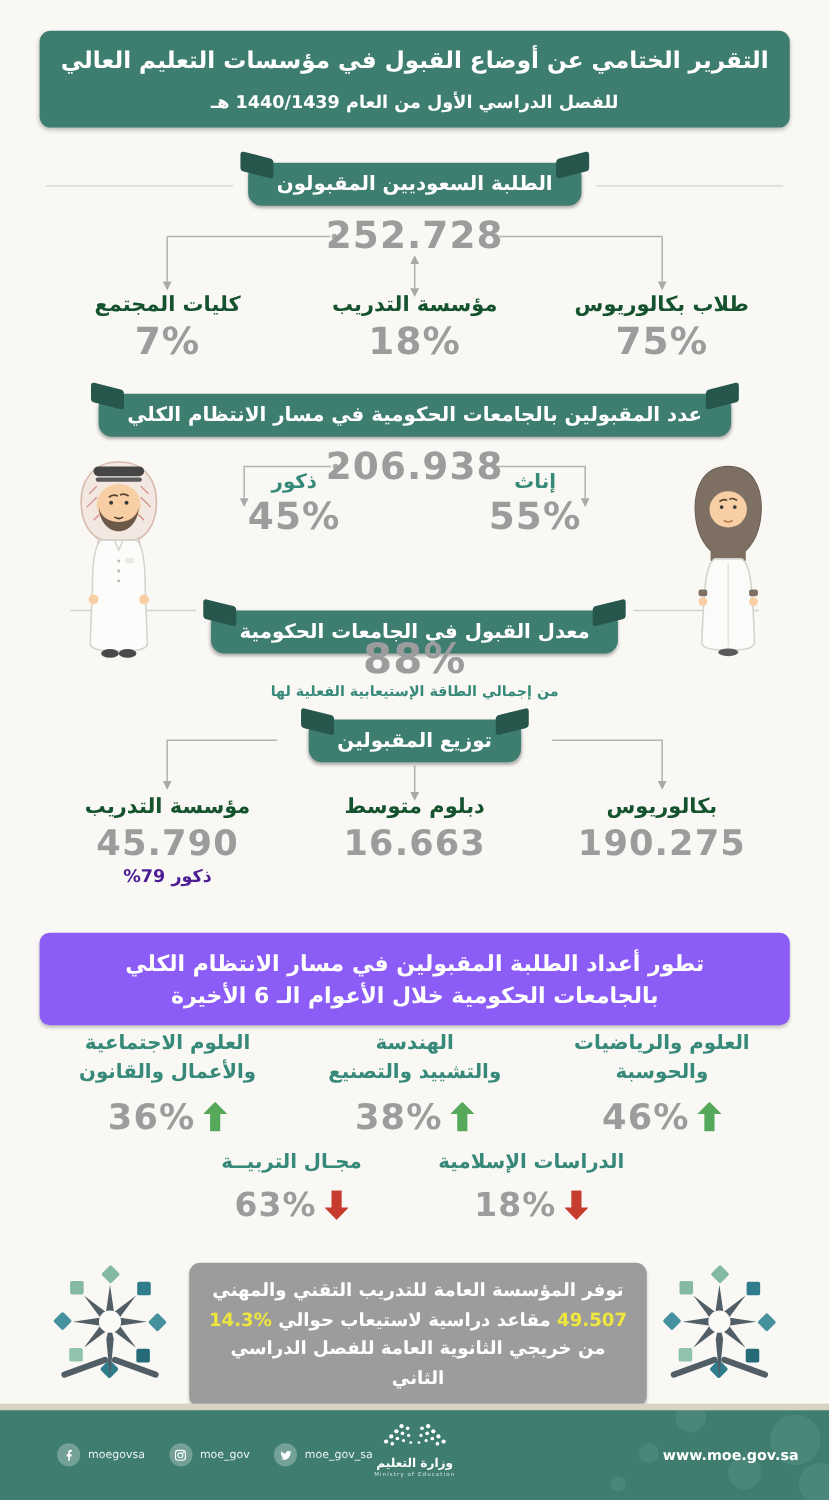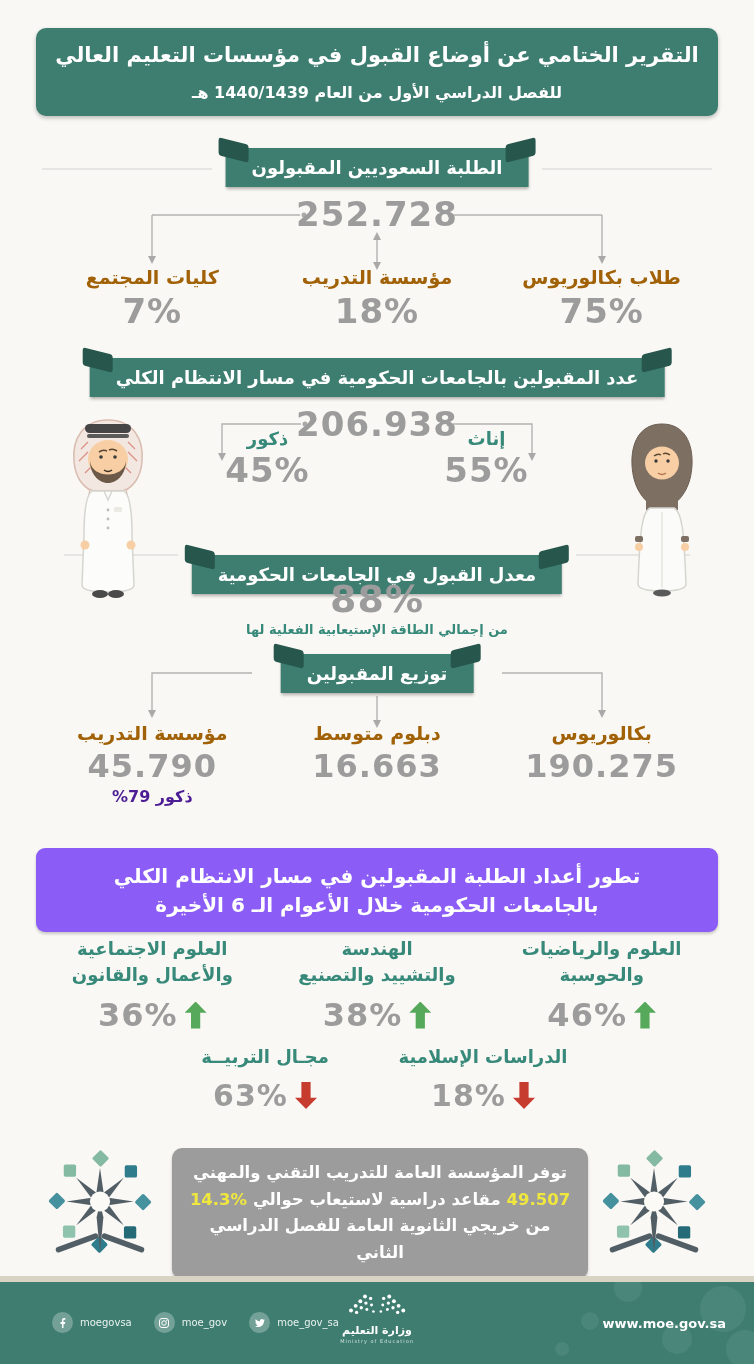--- a/index.html
+++ b/index.html
@@ -14,21 +14,21 @@
     background:#3e7e71;border-radius:10px;color:#fff;text-align:center;
     display:flex;flex-direction:column;justify-content:center;gap:16px;
     box-shadow:0 2px 4px rgba(0,0,0,.25);
   }
   .header .l1{font-size:21px;font-weight:bold;}
   .header .l2{font-size:16px;font-weight:bold;}
   
   .ribbon{
     position:absolute;left:50%;transform:translateX(-50%);
     background:#3e7e71;color:#fff;font-weight:bold;text-align:center;
-    border-radius:0;padding:9px 26px;white-space:nowrap;z-index:1;
+    border-radius:12px;padding:9px 26px;white-space:nowrap;z-index:1;
     box-shadow:0 2px 3px rgba(0,0,0,.3);
   }
   .ribbon::before,.ribbon::after{
     content:"";position:absolute;width:30px;height:18px;background:#26564c;
     z-index:-1;border-radius:3px;
   }
   .ribbon::before{top:-7px;left:-7px;transform:skewY(14deg);}
   .ribbon::after{top:-7px;right:-7px;transform:skewY(-14deg);}
   .r1{top:148px;font-size:18px;}
   .r2{top:358px;font-size:18px;}
@@ -38,21 +38,21 @@
   .bignum{
     position:absolute;left:0;width:754px;text-align:center;
     color:#9c9c9c;font-weight:bold;letter-spacing:1px;z-index:1;
   }
   .n1{top:194px;font-size:34px;}
   .n2{top:404px;font-size:34px;}
   .n3{top:577px;font-size:38px;}
   .teal{color:#37897a;font-weight:bold;}
   .triple{position:absolute;left:40px;width:674px;display:flex;z-index:1;}
   .stat-col{flex:1;text-align:center;}
-  .col-label{font-size:19px;color:#a16207;font-weight:bold;}
+  .col-label{font-size:19px;color:#14532d;font-weight:bold;}
   .col-value{font-size:34px;color:#9c9c9c;font-weight:bold;letter-spacing:1px;margin-top:3px;}
   .col-sub{font-size:16px;color:#4c1d95;font-weight:bold;margin-top:2px;}
   .row1{top:266px;}
   .row2{top:722px;}
   .row2 .col-value{font-size:32px;}
   .gender-label{position:absolute;font-size:18px;text-align:center;z-index:1;}
   .gender-value{position:absolute;font-size:34px;color:#9c9c9c;font-weight:bold;text-align:center;letter-spacing:1px;z-index:1;}
   .rate-note{position:absolute;top:622px;left:0;width:754px;text-align:center;font-size:13px;z-index:1;}
   
   .gray-banner{

